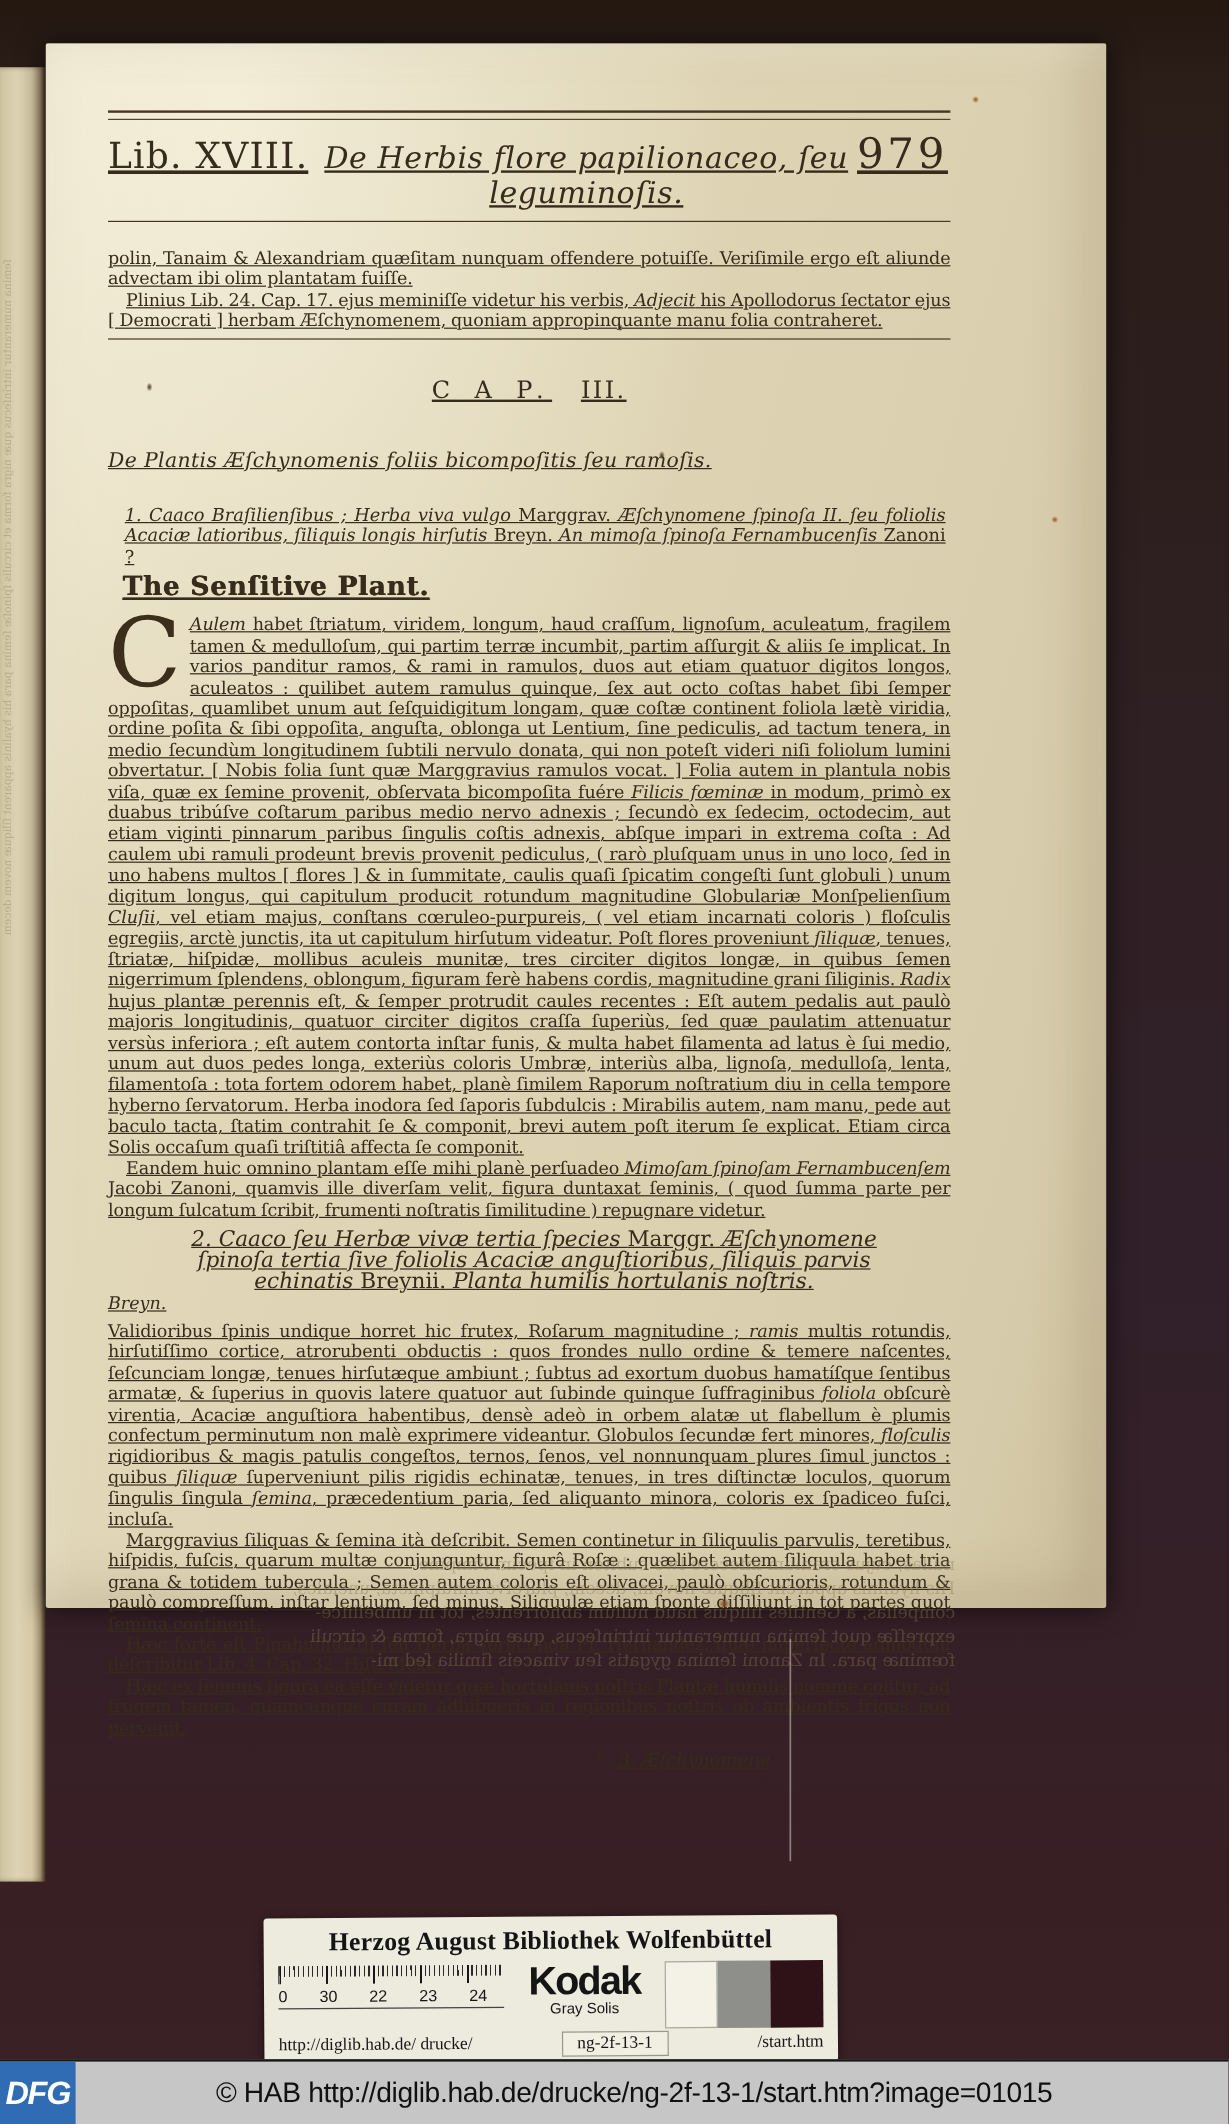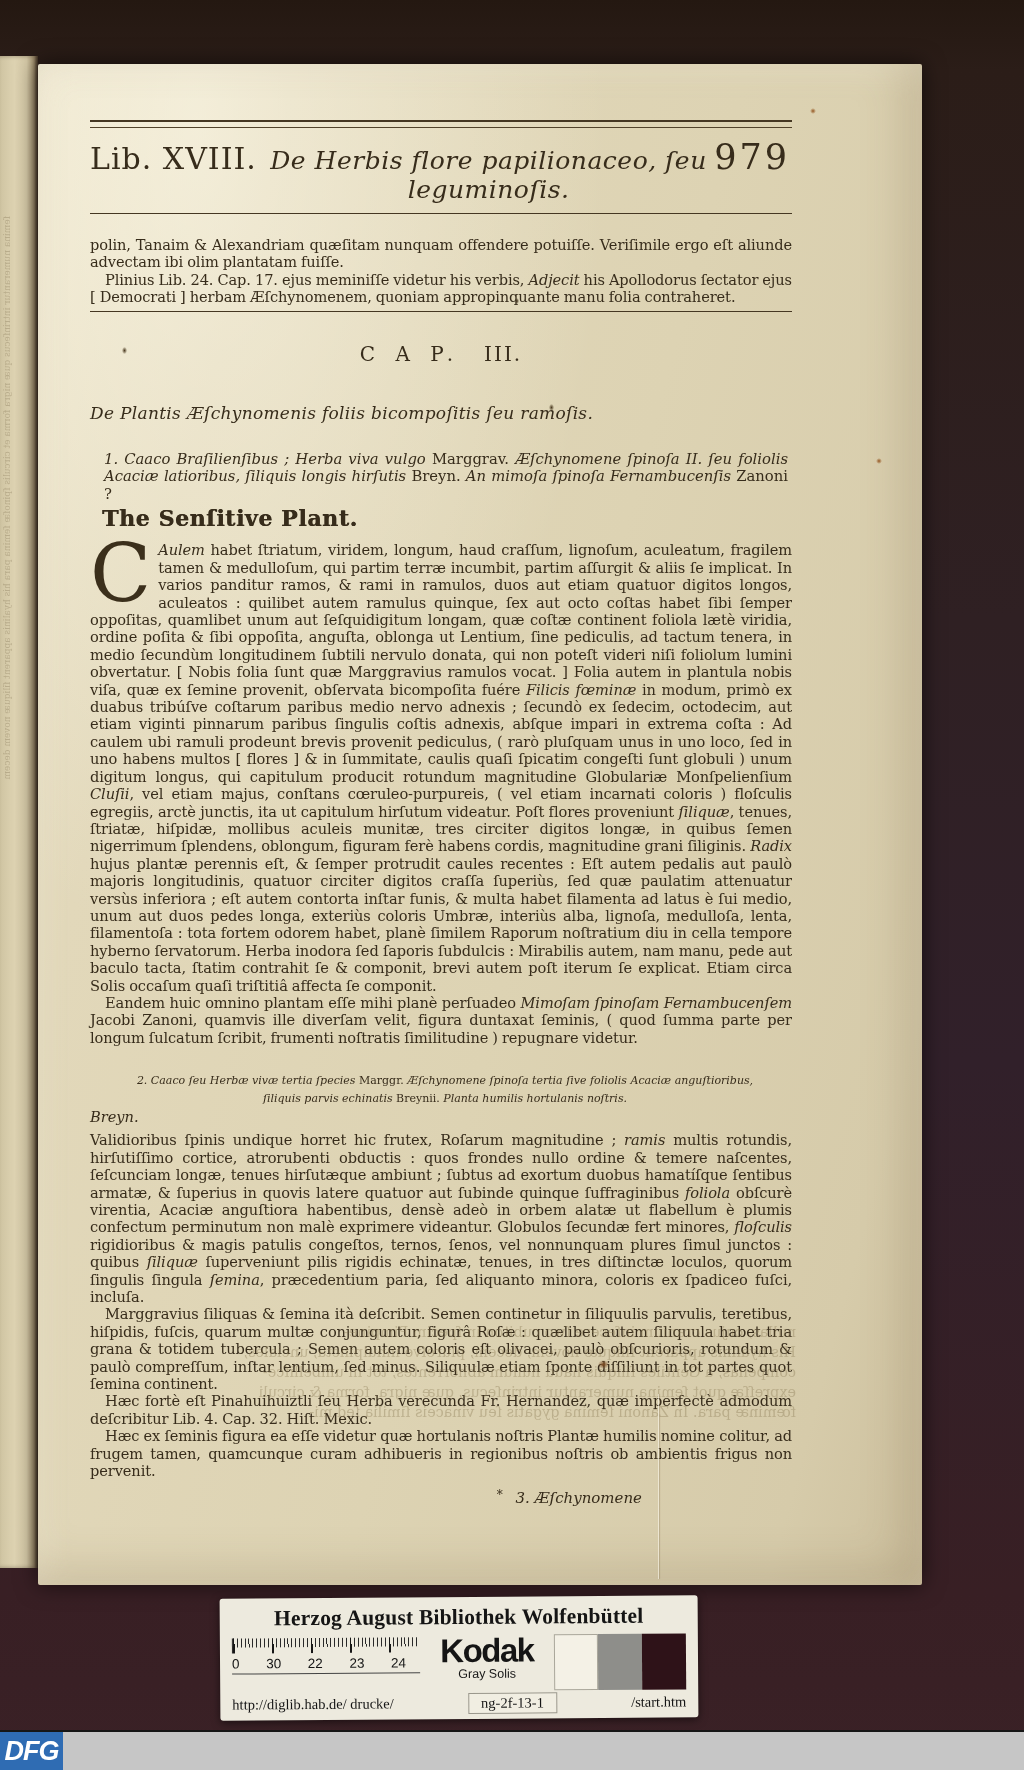--- a/index.html
+++ b/index.html
@@ -7,26 +7,26 @@
          background:linear-gradient(180deg,#241811 0%,#2b1d18 4%,#2f2023 35%,#31202a 60%,#381f24 90%,#3a2126 100%);
          font-family:"DejaVu Serif","Liberation Serif",serif;color:#372c1b;}
   
   .edge-strip{position:absolute;left:0;top:56px;width:38px;height:1512px;
       background:linear-gradient(90deg,#cfc4a2 0%,#ded3b2 38%,#d5c9a7 70%,#a69472 90%,#5a4a38 98%,#3a2c22 100%);
       box-shadow:inset -3px 0 4px rgba(60,45,30,.45);overflow:hidden;}
   .edge-bleed{position:absolute;top:160px;left:2px;width:30px;height:900px;
       writing-mode:vertical-rl;transform:scaleX(-1);font-size:9px;line-height:10px;
       color:#6d5d3e;opacity:.28;filter:blur(.5px);word-break:break-all;}
   
-  .page{position:absolute;left:38px;top:64px;width:884px;height:1521px;
+  .page{position:absolute;left:38px;top:36px;width:884px;height:1304px;
       background:
         radial-gradient(ellipse at 18% 4%, rgba(255,252,238,.55), rgba(255,252,238,0) 40%),
         linear-gradient(105deg,#ece4ca 0%,#e2d8ba 20%,#ddd3b3 55%,#d6cbaa 88%,#cdc09e 100%);
       box-shadow:0 0 22px rgba(0,0,0,.6), inset -16px -12px 46px rgba(110,88,55,.22), inset 6px 8px 30px rgba(255,250,230,.4);
-      border-radius:2px;}
+      border-radius:2px;text-decoration:underline;}
   .page-inner{position:relative;padding:56px 130px 0 52px;}
   .rule{border-top:1.6px solid #453722;height:0;}
   .rule-double{height:5px;border-top:2.2px solid #453722;border-bottom:1.1px solid #51422a;}
   .header-row{display:flex;align-items:baseline;margin-top:9px;}
   .book-label{font-size:30px;letter-spacing:1px;}
   .chapter-title{flex:1;text-align:center;font-style:italic;font-size:25px;letter-spacing:.5px;padding-left:6px;}
   .page-number{font-size:35px;letter-spacing:3px;padding-right:2px;}
   .rule-under-header{margin-top:9px;}
   .intro{margin-top:22px;}
   p.body-text{margin:0;font-size:14.6px;line-height:17.4px;text-align:justify;letter-spacing:-.1px;word-spacing:-.5px;}
@@ -35,21 +35,21 @@
   .cap-heading{display:flex;justify-content:center;align-items:baseline;gap:24px;margin-top:30px;font-size:20px;}
   .cap-word{letter-spacing:7px;}
   .cap-num{letter-spacing:2px;}
   .subtitle{margin-top:37px;text-align:left;font-style:italic;font-size:17px;letter-spacing:.3px;}
   .sp-heading{margin:27px 4px 0 14px;font-style:italic;font-size:14.8px;line-height:17.6px;text-align:justify;}
   .roman-em em{font-style:normal;}
   .blackletter{margin:3px 0 0 12px;font-weight:700;font-size:22px;letter-spacing:.6px;text-shadow:.5px 0 0 currentColor;}
   .main-block{margin-top:10px;}
   .dropcap{float:left;font-size:80px;line-height:60px;height:56px;margin:3px 7px 0 0;color:#3b2f1b;}
   .eandem{margin-top:3px;}
-  .sp2-heading{margin:26px 28px 0 36px;font-style:italic;font-size:11px;line-height:17.6px;text-align:center;}
+  .sp2-heading{margin:7px 28px 0 36px;font-style:italic;font-size:18px;line-height:17.6px;text-align:center;}
   .source-line{margin:1px 0 0 0;font-style:italic;font-size:14.6px;}
   .sp2-body{margin-top:6px;}
   .para-gap{margin-top:2px;}
   .catchword-row{margin-top:8px;text-align:right;padding-right:150px;font-size:15px;}
   .catchword-mark{font-style:normal;font-size:12px;vertical-align:4px;padding-right:8px;}
   .catchword{font-style:italic;margin-top:12px;}
   
   .bleed-block{position:absolute;left:12px;right:126px;top:1258px;transform:scaleX(-1);
       color:#8b7b55;opacity:.38;filter:blur(.45px);font-size:14.4px;line-height:20px;text-align:justify;}
   .bleed-block div{white-space:nowrap;overflow:hidden;}
@@ -79,21 +79,21 @@
   .kodak-brand{font-family:"Liberation Sans",sans-serif;font-weight:700;font-size:33px;line-height:30px;letter-spacing:-1.5px;}
   .kodak-sub{font-family:"Liberation Sans",sans-serif;font-size:12.5px;margin-top:1px;}
   .patches{display:flex;height:56px;margin-top:0;}
   .patch{width:44px;height:56px;}
   .patch-white{background:#f4f1e6;border:1px solid #a9a69a;box-sizing:border-box;}
   .patch-gray{background:#8e8e8a;}
   .patch-dark{background:#2e1218;}
   .label-bottom{display:flex;justify-content:space-between;align-items:center;margin-top:6px;font-size:14.5px;}
   .shelfmark-box{border:1px solid #9a978c;padding:0 12px;line-height:19px;background:#f1eee2;}
   
-  .footer-bar{position:absolute;left:0;bottom:0;width:1024px;height:40px;background:#c6c6c6;
+  .footer-bar{position:absolute;left:0;bottom:0;width:1024px;height:54px;background:#c6c6c6;
       display:flex;align-items:center;border-top:2px solid #161616;box-sizing:border-box;}
   .dfg-logo{width:63px;height:100%;background:#2f6cb3;color:#ffffff;display:flex;align-items:center;justify-content:center;
       font-family:"Liberation Sans",sans-serif;font-weight:700;font-style:italic;font-size:27px;letter-spacing:-1px;}
   .copyright-text{flex:1;text-align:center;font-family:"Liberation Sans",sans-serif;font-size:23.5px;color:#101010;
       padding-right:30px;letter-spacing:-.3px;}
   em{font-style:italic;}
 </style>
 </head>
 <body>
 
@@ -197,15 +197,16 @@
     </div>
     <div class="label-bottom">
       <span>http://diglib.hab.de/ drucke/</span>
       <span class="shelfmark-box">ng-2f-13-1</span>
       <span>/start.htm</span>
     </div>
   </div>
 
   <div class="footer-bar">
     <div class="dfg-logo">DFG</div>
+    <div class="copyright-text">© HAB http://diglib.hab.de/drucke/ng-2f-13-1/start.htm?image=01015</div>
   </div>
 
 </div>
 
 </body></html>

